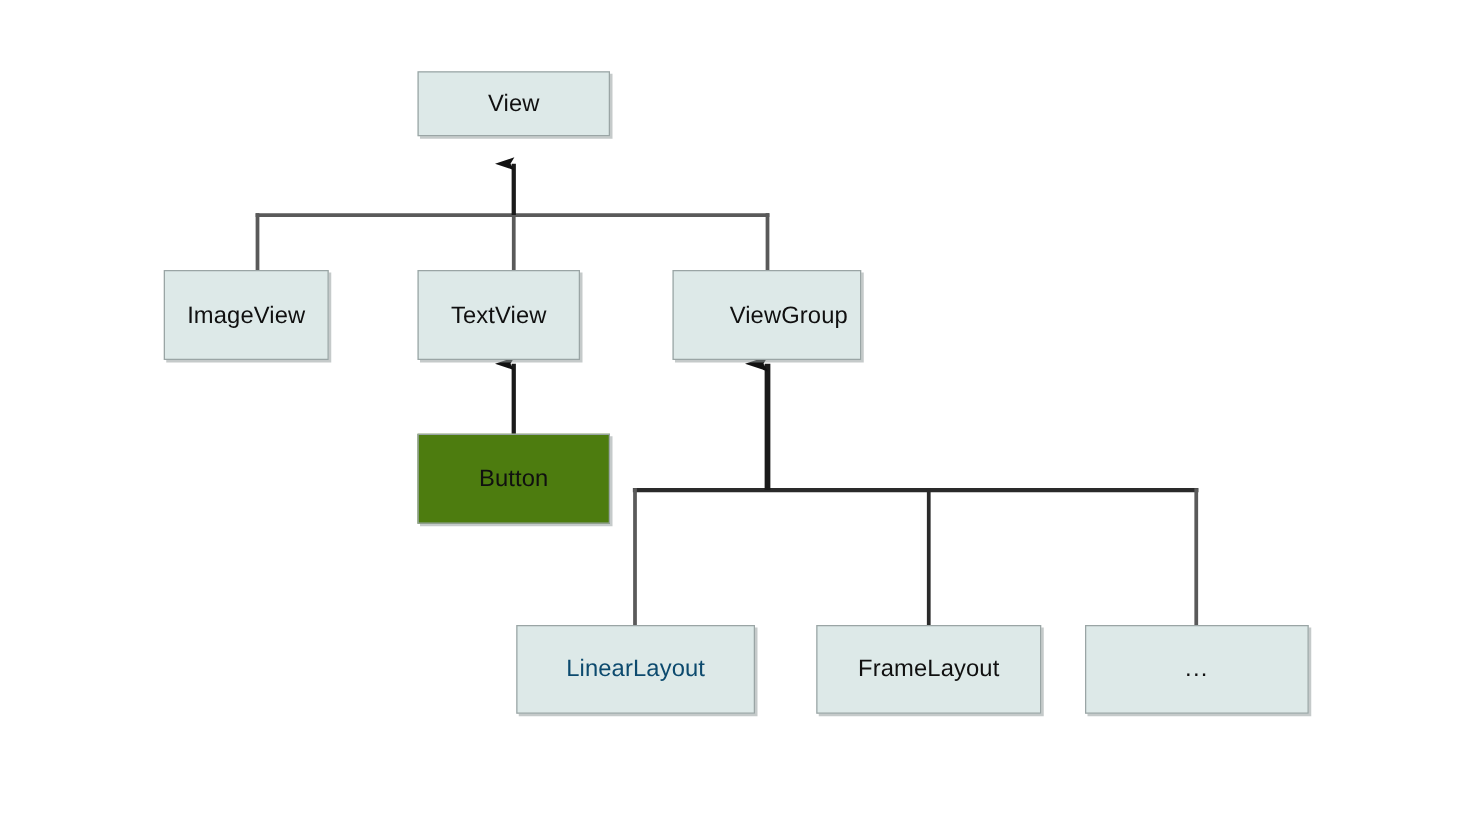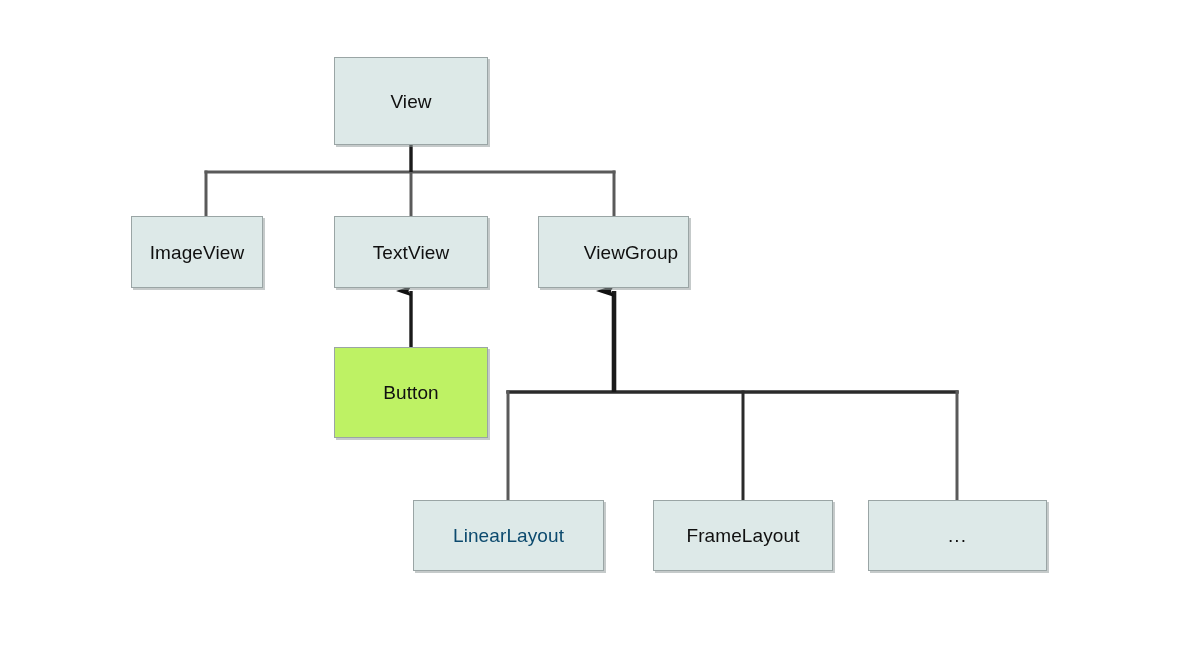--- a/index.html
+++ b/index.html
@@ -97,33 +97,33 @@
 
       <path d="M 743 392 L 743 500" stroke="#2a2a2a" stroke-width="3" fill="none" stroke-linecap="square"></path>
 
       <path d="M 957 392 L 957 500" stroke="#5a5a5a" stroke-width="3" fill="none" stroke-linecap="square"></path>
 
       <path d="M 614 392 L 614 291" stroke="#1a1a1a" stroke-width="4.6" fill="none" marker-end="url(#gen-arrow-strong)"></path>
     </g>
   </svg>
 
   <div id="node-layer">
-    <div class="uml-node" style="left: 334px; top: 57px; width: 154px; height: 88px; background: rgb(221, 233, 232); border-color: rgb(154, 165, 165);">
+    <div class="uml-node" style="left: 334px; top: 57px; width: 154px; height: 52px; background: rgb(221, 233, 232); border-color: rgb(154, 165, 165);">
       <span class="uml-node-label" style="color: rgb(16, 16, 16);">View</span>
     </div>
     <div class="uml-node" style="left: 131px; top: 216px; width: 132px; height: 72px; background: rgb(221, 233, 232); border-color: rgb(154, 165, 165);">
       <span class="uml-node-label" style="color: rgb(16, 16, 16);">ImageView</span>
     </div>
-    <div class="uml-node" style="left: 334px; top: 216px; width: 154px; height: 72px; background: rgb(221, 233, 232); border-color: rgb(154, 165, 165);">
+    <div class="uml-node" style="left: 334px; top: 216px; width: 130px; height: 72px; background: rgb(221, 233, 232); border-color: rgb(154, 165, 165);">
       <span class="uml-node-label" style="color: rgb(16, 16, 16);">TextView</span>
     </div>
     <div class="uml-node" style="left: 538px; top: 216px; width: 151px; height: 72px; background: rgb(221, 233, 232); border-color: rgb(154, 165, 165); padding-left: 35px;">
       <span class="uml-node-label" style="color: rgb(16, 16, 16);">ViewGroup</span>
     </div>
-    <div class="uml-node" style="left: 334px; top: 347px; width: 154px; height: 91px; background: #bef264; border-color: rgb(154, 165, 165);">
+    <div class="uml-node" style="left: 334px; top: 347px; width: 154px; height: 72px; background: #4d7c0f; border-color: rgb(154, 165, 165);">
       <span class="uml-node-label" style="color: rgb(16, 16, 16);">Button</span>
     </div>
     <div class="uml-node" style="left: 413px; top: 500px; width: 191px; height: 71px; background: rgb(221, 233, 232); border-color: rgb(154, 165, 165);">
       <span class="uml-node-label" style="color: #0c4a6e;">LinearLayout</span>
     </div>
     <div class="uml-node" style="left: 653px; top: 500px; width: 180px; height: 71px; background: rgb(221, 233, 232); border-color: rgb(154, 165, 165);">
       <span class="uml-node-label" style="color: rgb(16, 16, 16);">FrameLayout</span>
     </div>
     <div class="uml-node" style="left: 868px; top: 500px; width: 179px; height: 71px; background: rgb(221, 233, 232); border-color: rgb(154, 165, 165);">
       <span class="uml-node-label is-ellipsis" style="color: rgb(16, 16, 16);">...</span>

